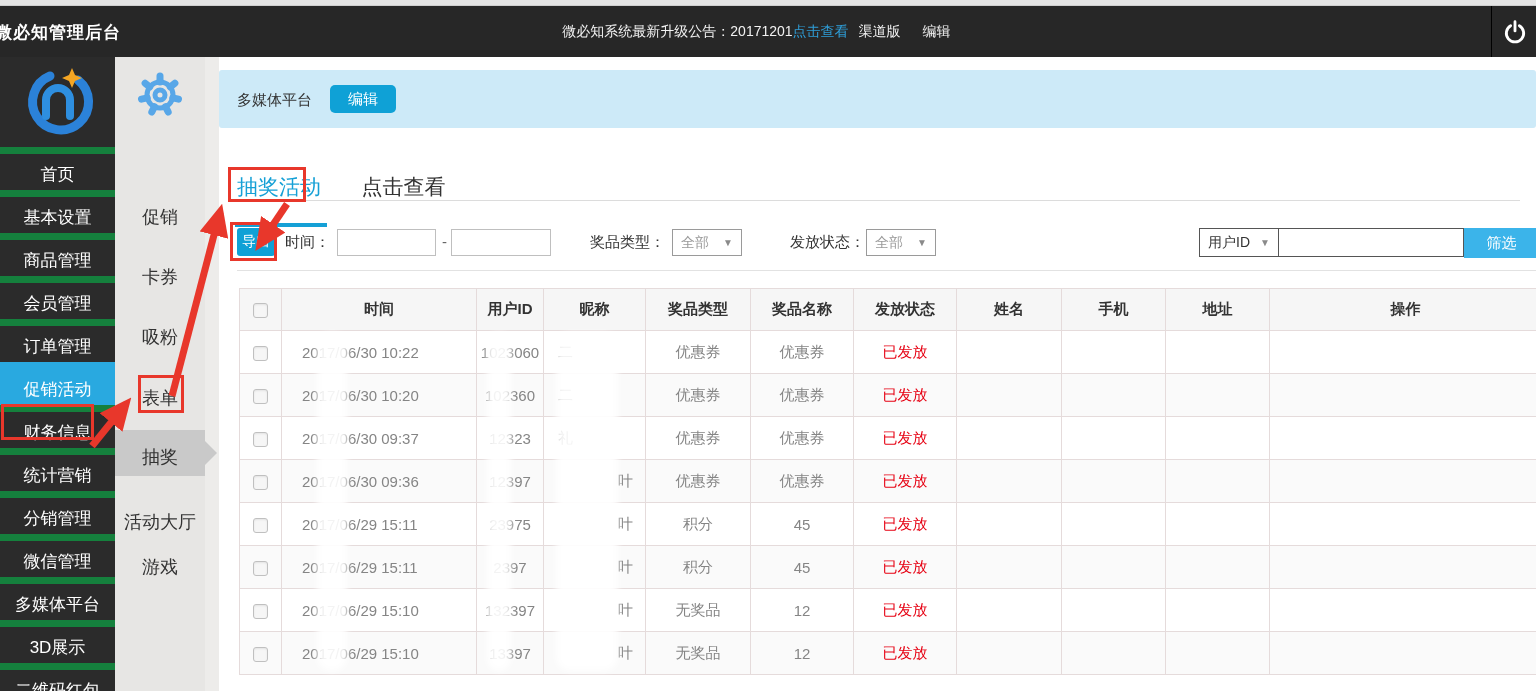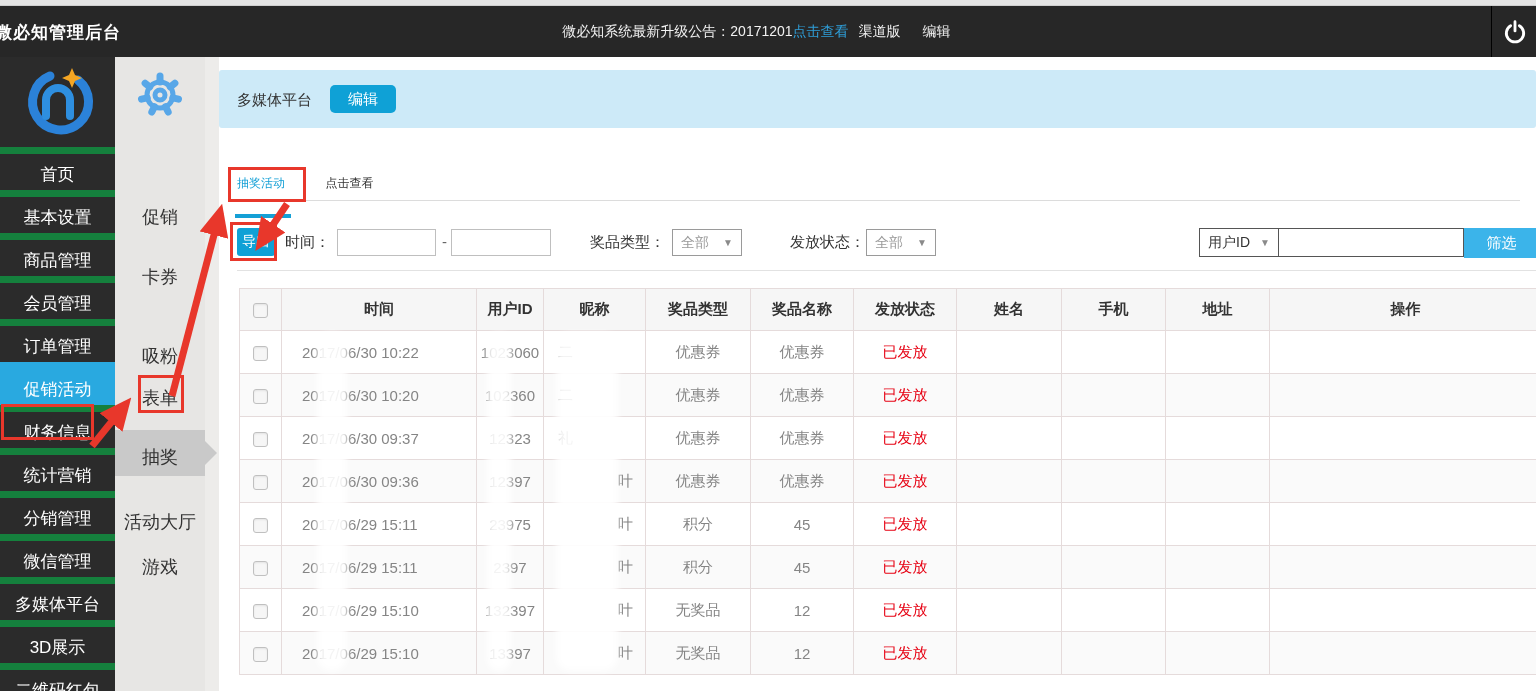--- a/index.html
+++ b/index.html
@@ -32,21 +32,21 @@
   .active-band:after { content:""; position:absolute; left:90px; top:11px; width:0; height:0;
     border-top:12px solid transparent; border-bottom:12px solid transparent; border-left:12px solid #c9c9c9; }
   
   .gutter { position:absolute; left:205px; top:57px; width:14px; bottom:0; background:#edecea; z-index:3; }
   .content { position:absolute; left:219px; top:57px; right:0; bottom:0; background:#fff; z-index:3; }
   .banner { position:absolute; left:0; top:13px; right:0; height:58px; background:#cdeaf8; border-radius:3px; }
   .banner-title { position:absolute; left:18px; top:21px; font-size:15px; color:#333; }
   .edit-btn { position:absolute; left:111px; top:15px; width:66px; height:28px; background:#0fa1d6; color:#fff;
     border:none; border-radius:5px; font-size:15px; cursor:pointer; font-family:inherit; }
   .tabs { position:absolute; left:18px; right:16px; top:112px; height:32px; border-bottom:1px solid #dcdcdc; }
-  .tab { display:inline-block; margin-right:36px; font-size:12px; color:#333; cursor:pointer; padding-bottom:24px; position:relative; top:4px; }
+  .tab { display:inline-block; margin-right:36px; font-size:21px; color:#333; cursor:pointer; padding-bottom:24px; position:relative; top:4px; }
   .tab.active { color:#15a0d6; }
   .tab.active:after { content:""; position:absolute; left:-2px; right:-6px; bottom:-2px; height:4px; background:#15a0d6; }
   
   .filters { position:absolute; left:0; right:0; top:168px; height:36px; font-size:15px; color:#333; }
   .export-btn { position:absolute; left:18px; top:3px; width:38px; height:28px; background:#0fa1d6; color:#fff;
     border:none; border-radius:3px; font-size:14px; cursor:pointer; font-family:inherit; }
   .lbl { position:absolute; top:8px; white-space:nowrap; }
   .lbl-time { left:66px; }
   .inp { position:absolute; top:4px; height:27px; border:1px solid #bfbfbf; background:#fff; font-size:14px; padding:0 6px; font-family:inherit; }
   .inp-from { left:118px; width:99px; }
@@ -149,21 +149,21 @@
           <line x1="11.3" y1="26.9" x2="5.5" y2="28.2" stroke-width="7"></line>
           <line x1="13.8" y1="15.9" x2="9.1" y2="12.2" stroke-width="7"></line>
           <circle cx="24" cy="24" r="5" fill="#e7e6e4"></circle>
         </g>
     </svg>
   </div>
   <div class="active-band"></div>
   <div id="sub-list">
       <div class="sub-item" style="top: 148px;">促销</div>
       <div class="sub-item" style="top: 208px;">卡券</div>
-      <div class="sub-item" style="top: 287px;">吸粉</div>
+      <div class="sub-item" style="top: 268px;">吸粉</div>
       <div class="sub-item" style="top: 329px;">表单</div>
       <div class="sub-item" style="top: 388px;">抽奖</div>
       <div class="sub-item" style="top: 453px;">活动大厅</div>
       <div class="sub-item" style="top: 498px;">游戏</div>
     </div>
 </div>
 
 <div class="gutter"></div>
 
 <div class="content">

